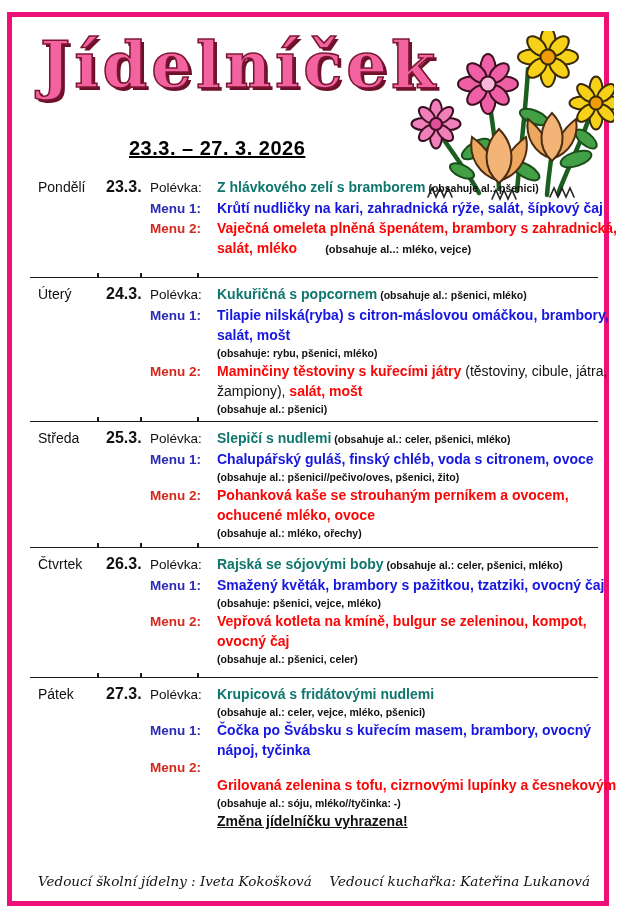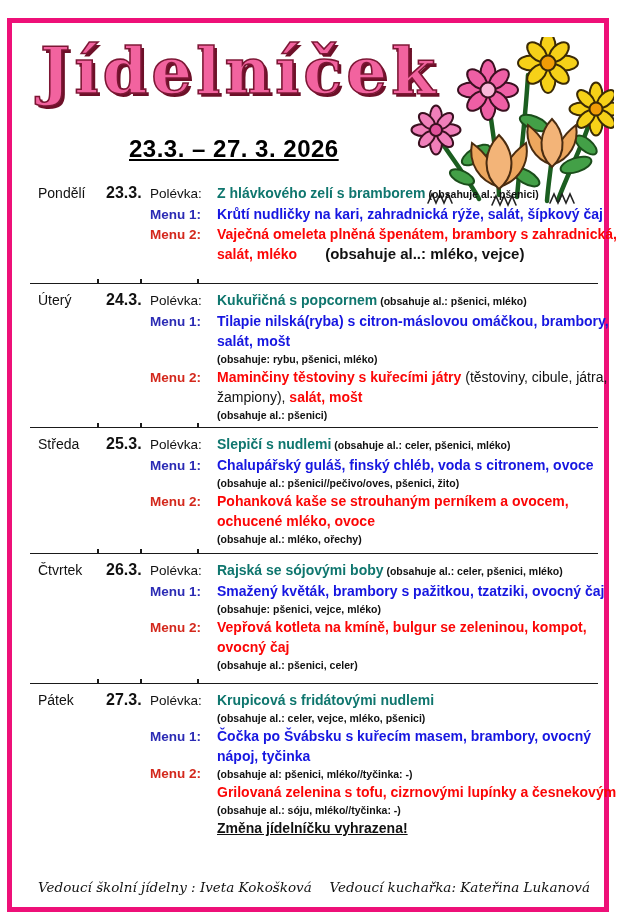--- a/index.html
+++ b/index.html
@@ -1,24 +1,24 @@
 <!DOCTYPE html>
 <html lang="cs"><head>
 <meta charset="utf-8">
 <style>
   html,body{margin:0;padding:0;background:#ffffff;}
   body{width:628px;height:915px;position:relative;font-family:"Liberation Sans",sans-serif;color:#111;}
-  .page-border{position:absolute;left:7px;top:12px;width:592px;height:884px;border:5px solid #ee1078;background:#ffffff;margin-top:6px;}
+  .page-border{position:absolute;left:7px;top:12px;width:592px;height:884px;border:5px solid #ee1078;background:#ffffff;}
   .inner{position:relative;width:100%;height:100%;}
 
   
   .title{position:absolute;left:28px;top:14px;font-family:"DejaVu Serif",serif;font-size:64px;line-height:1.05;
          color:#f2639f;letter-spacing:4px;font-weight:bold;
          -webkit-text-stroke:1.6px #7c1634;text-shadow:3px 3px 0 #6d1028;}
-  .date-range{position:absolute;left:117px;top:112px;font-size:24px;font-weight:bold;
+  .date-range{position:absolute;left:117px;top:120px;font-size:20px;font-weight:bold;
               text-decoration:underline;letter-spacing:.5px;color:#000;}
   .flowers{position:absolute;left:388px;top:14px;width:214px;height:176px;}
 
   
   .menu{position:absolute;left:0;top:160px;right:0;}
   .day-section{display:block;}
   .day-section:nth-child(1){min-height:96px;}
   .day-section:nth-child(3){min-height:133px;}
   .day-section:nth-child(5){min-height:115px;}
   .day-section:nth-child(7){min-height:119px;}
@@ -29,21 +29,21 @@
   .lab-plain{color:#111;}
   .lab-blue{color:#2b2bb4;font-weight:bold;}
   .lab-red{color:#d3281c;font-weight:bold;}
   .col-content{font-size:14px;line-height:20px;white-space:nowrap;}
   .row-s .col-content{line-height:15px;}
   .seg-soup{font-weight:bold;color:#0f766e;}
   .seg-blue{font-weight:bold;color:#1616e0;}
   .seg-red{font-weight:bold;color:#fb0606;}
   .seg-plain{font-weight:normal;color:#111;}
   .seg-alg{font-weight:bold;color:#111;font-size:10.5px;}
-  .seg-algGap{font-weight:bold;color:#111;font-size:15px;margin-left:28px;}
+  .seg-algGap{font-weight:bold;color:#111;font-size:11px;margin-left:28px;}
   .seg-note{font-weight:bold;color:#111;text-decoration:underline;}
 
   .divider{position:relative;margin:4px 0 6px 18px;width:568px;height:0;border-top:1.6px solid #1a1a1a;}
   .divider .tick{position:absolute;top:-5px;width:1.6px;height:5px;background:#1a1a1a;}
   .divider .t1{left:67px;} .divider .t2{left:110px;} .divider .t3{left:167px;}
 
   
   .footer{position:absolute;left:0;right:0;top:856px;font-family:"DejaVu Serif",serif;
           font-style:italic;font-size:13.5px;color:#111;}
   .footer .left{position:absolute;left:26px;}
@@ -370,21 +370,20 @@
             <div class="col-day"></div>
             <div class="col-date"></div>
             <div class="col-label"></div>
             <div class="col-content"><span class="seg-blue">nápoj, tyčinka</span></div>
           </div>
           <div class="day-row row-s">
             <div class="col-spacer"></div>
             <div class="col-day"></div>
             <div class="col-date"></div>
             <div class="col-label lab-red">Menu 2:</div>
-            <div class="col-content"><span class="seg-alg">(obsahuje al: pšenici, mléko//tyčinka: -)</span></div>
           </div>
           <div class="day-row">
             <div class="col-spacer"></div>
             <div class="col-day"></div>
             <div class="col-date"></div>
             <div class="col-label"></div>
             <div class="col-content"><span class="seg-red">Grilovaná zelenina s tofu, cizrnovými lupínky a česnekovým</span></div>
           </div>
           <div class="day-row row-s">
             <div class="col-spacer"></div>

